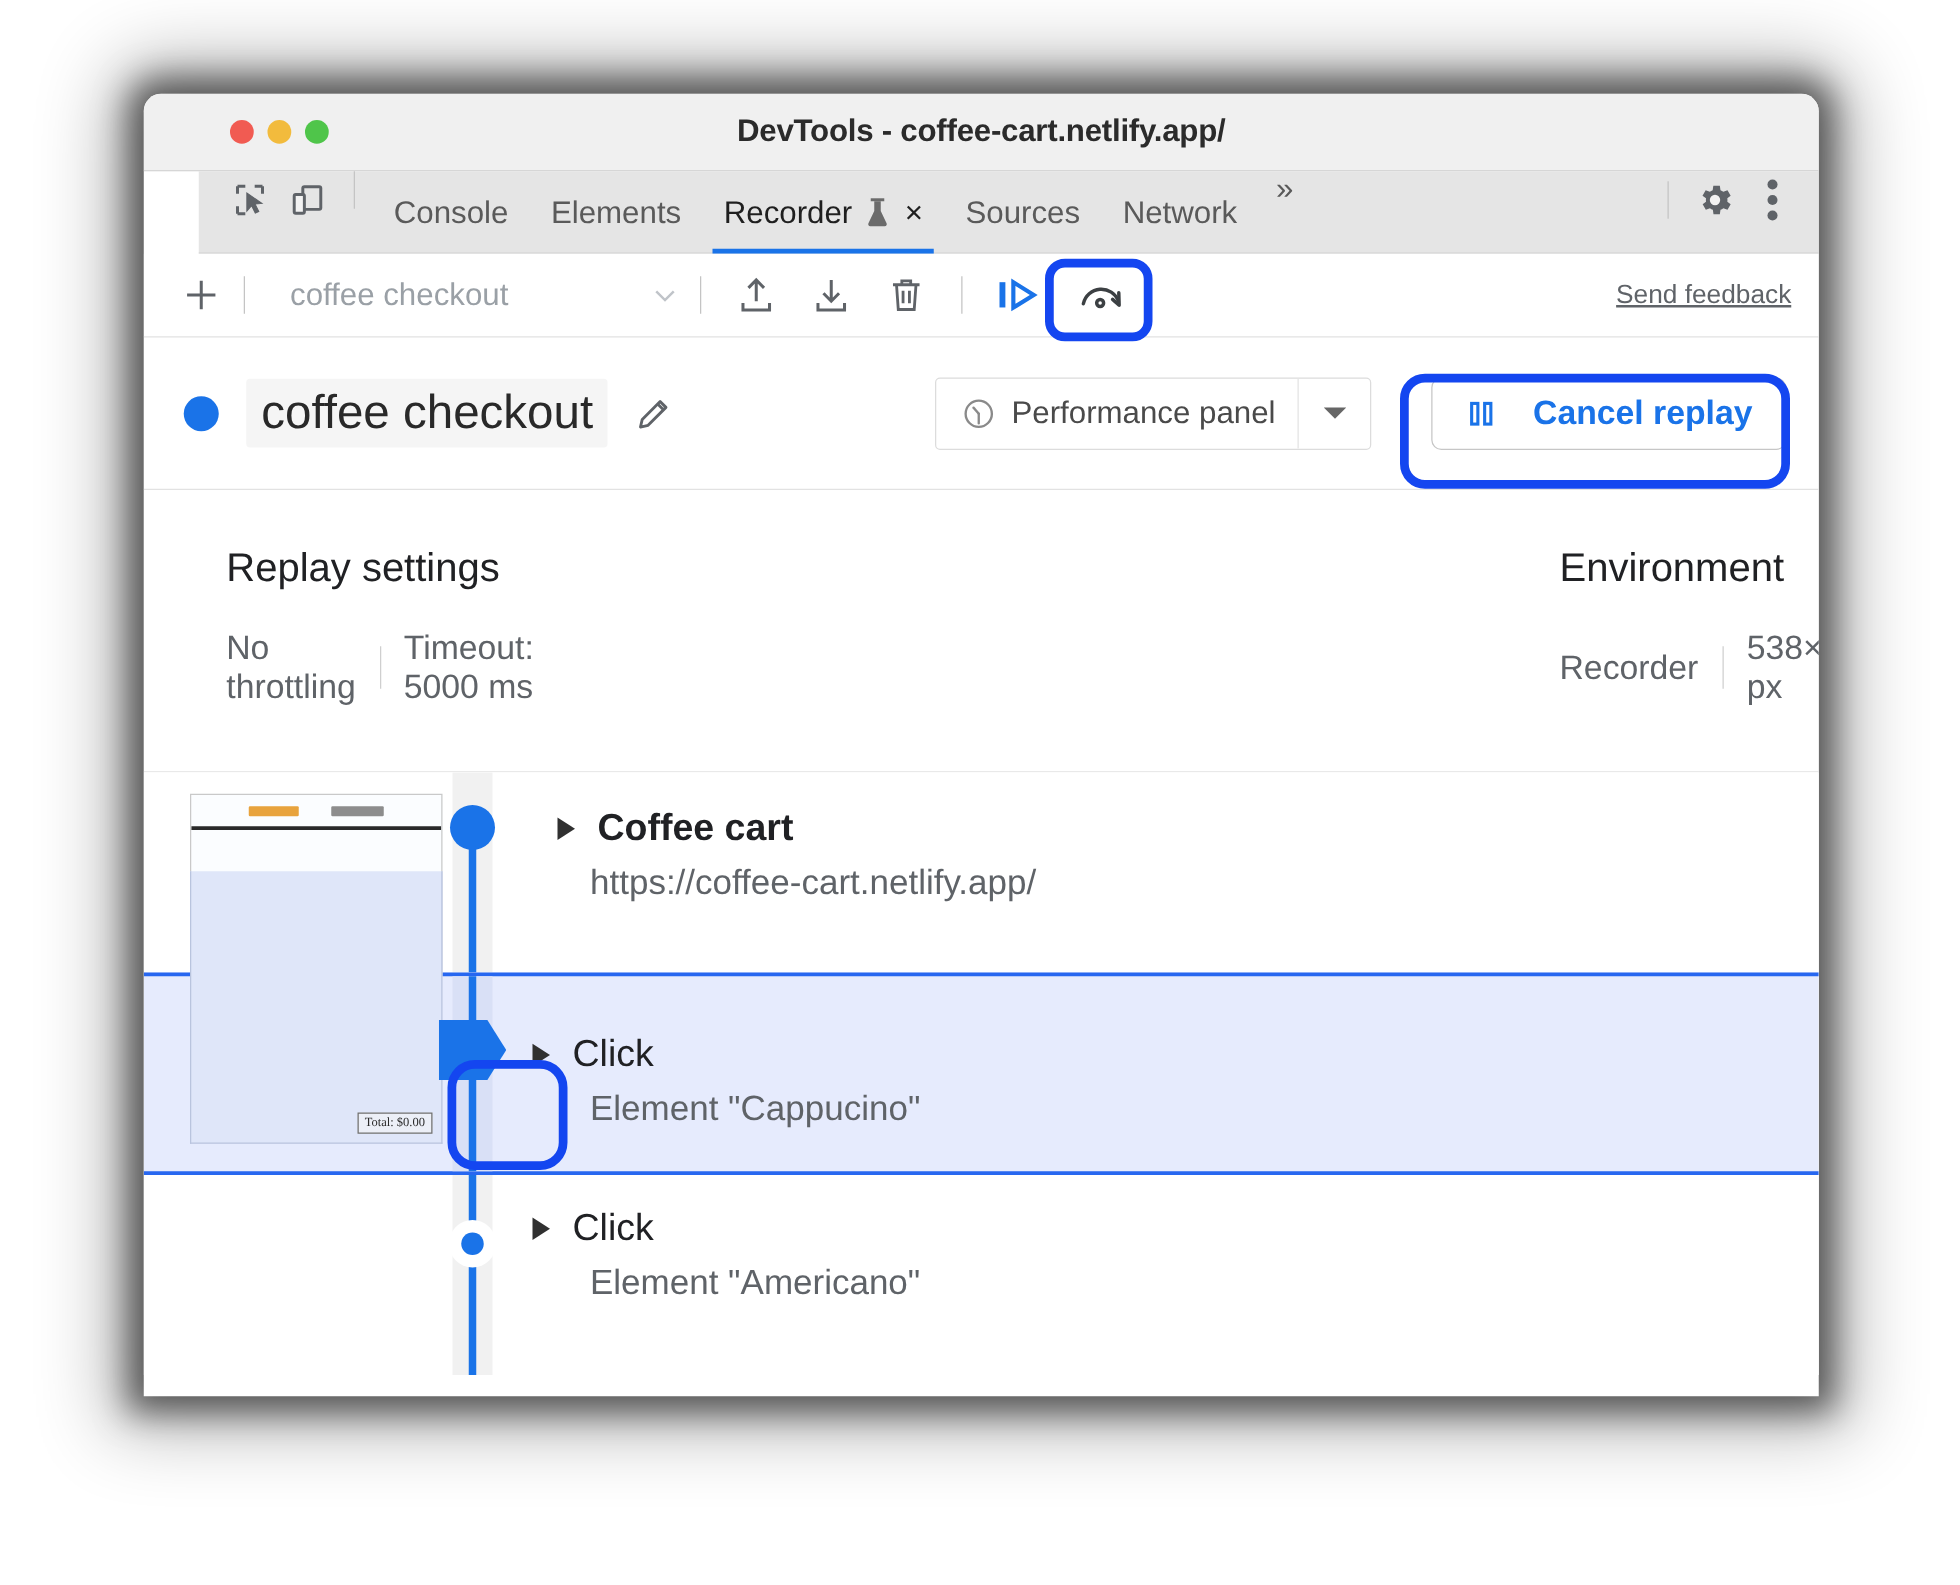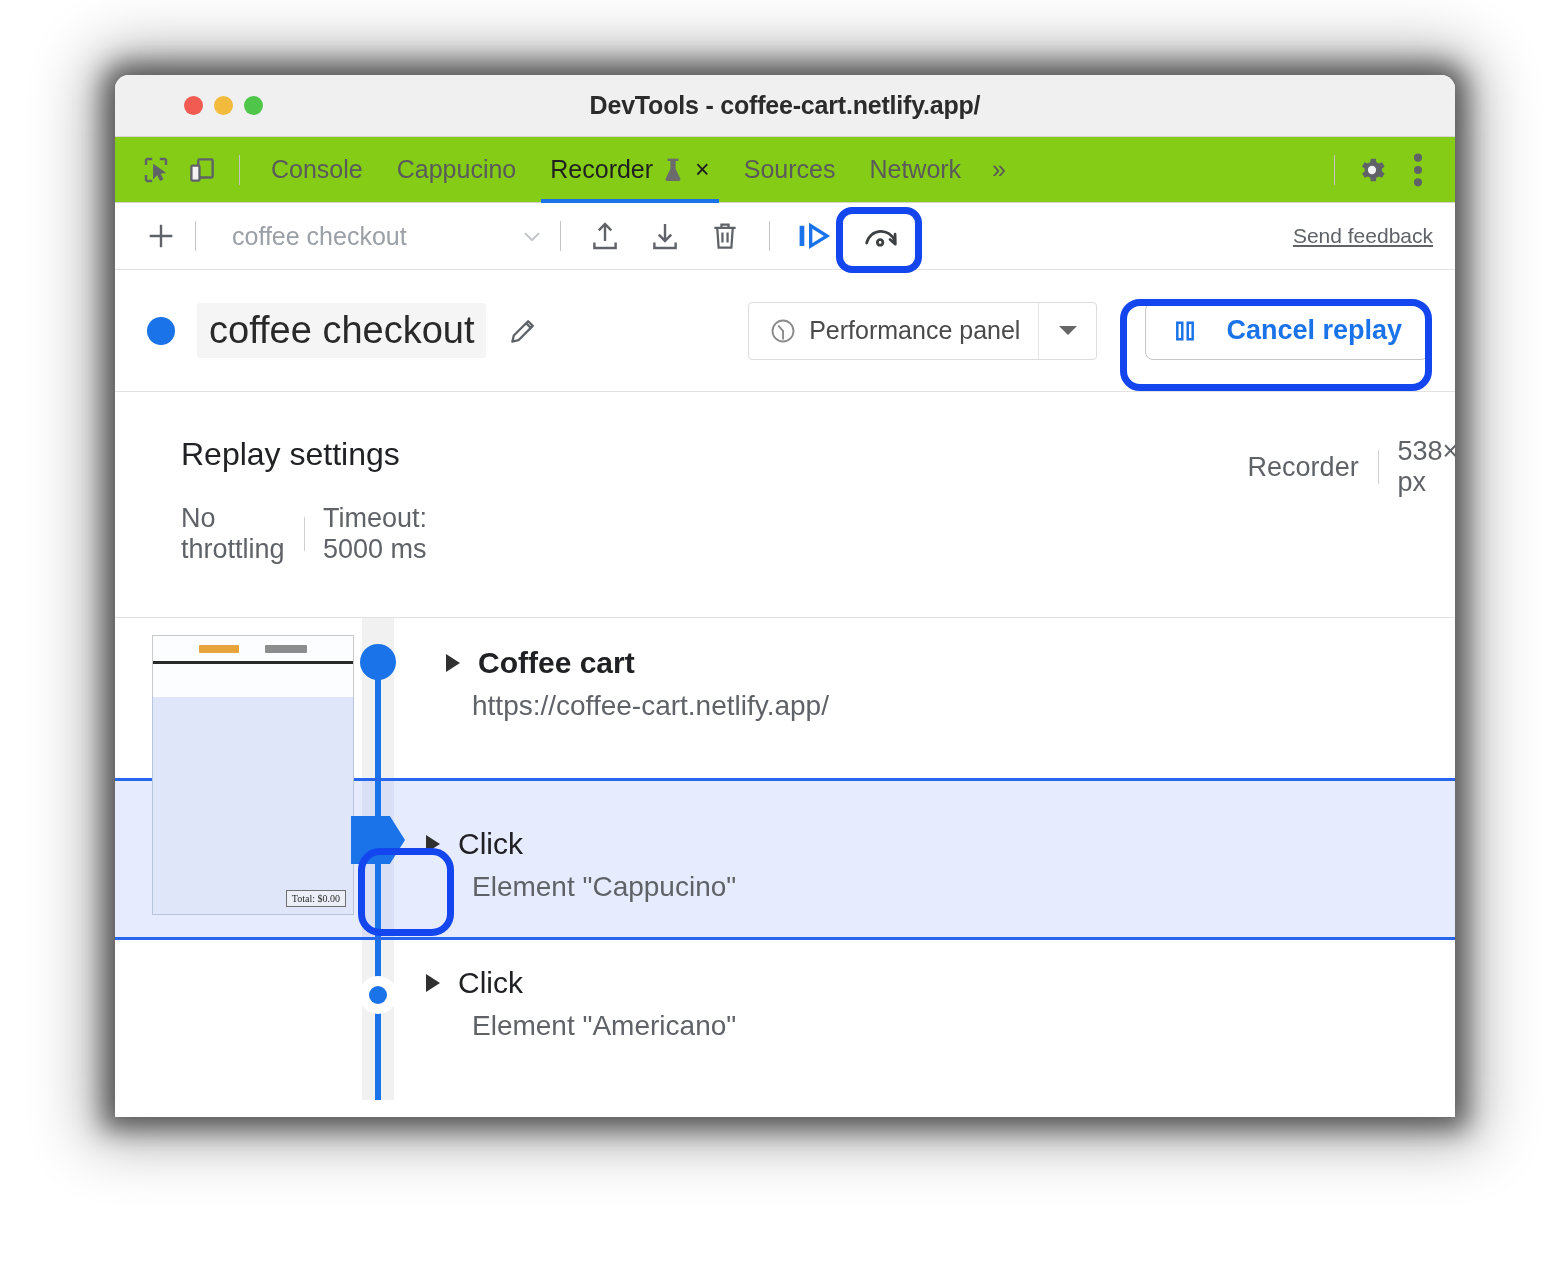--- a/index.html
+++ b/index.html
@@ -43,25 +43,26 @@
   .dot.green { background: #4fc54a; }
   #window-title {
     position: absolute; left: 0; right: 0; text-align: center;
     font-size: 25px; font-weight: bold; color: #2b2b2b;
     letter-spacing: -0.2px;
   }
 
   
   #tabstrip {
     height: 66px;
-    background: #84cc16;
+    background: #e5e5e5;
     border-bottom: 1px solid #d2d2d2;
-    display: flex; align-items: center;
+    display: flex; align-items: flex-start;
     padding: 0 14px 0 18px;
     position: relative;
+    margin-left: 44px;
   }
   .tool-icon-btn {
     width: 46px; height: 46px;
     display: flex; align-items: center; justify-content: center;
     cursor: pointer;
   }
   .vdiv { width: 1px; height: 30px; background: #c4c4c4; margin: 0 14px; }
   .tab {
     font-size: 25px; color: #5a5a5a;
     padding: 0 17px; height: 66px;
@@ -302,21 +303,21 @@
           <rect x="9" y="3.5" width="11.5" height="14.5" rx="1"></rect>
           <rect x="3.5" y="8.5" width="6.5" height="12" rx="1" fill="#f2f2f2"></rect>
         </svg>
       </div>
       <div class="vdiv"></div>
 
       <div class="tab">
         <span>Console</span>
       </div>
       <div class="tab">
-        <span>Cappucino</span>
+        <span>Elements</span>
       </div>
       <div class="tab active">
         <span>Recorder</span>
         <span>
           <svg width="22" height="26" viewBox="0 0 20 24" fill="#6b6b6b">
             <rect x="5" y="1.5" width="10" height="2.2"></rect>
             <path d="M7.6 3.7h4.8v7.1l4.3 9.1c.5 1.1-.2 2.3-1.4 2.3H4.7c-1.2 0-1.9-1.2-1.4-2.3l4.3-9.1z"></path>
           </svg>
         </span>
         <span class="close-x">×</span>
@@ -452,20 +453,21 @@
     <div id="settings-row">
       <div class="set-col">
         <div class="set-h">Replay settings</div>
         <div class="set-line">
           <span>No throttling</span>
           <span class="sep"></span>
           <span>Timeout: 5000 ms</span>
         </div>
       </div>
       <div class="set-col env">
+        <div class="set-h">Environment</div>
         <div class="set-line">
           <span>Recorder</span>
           <span class="sep"></span>
           <span>538×624 px</span>
         </div>
       </div>
     </div>
 
     <div id="steps">
 

